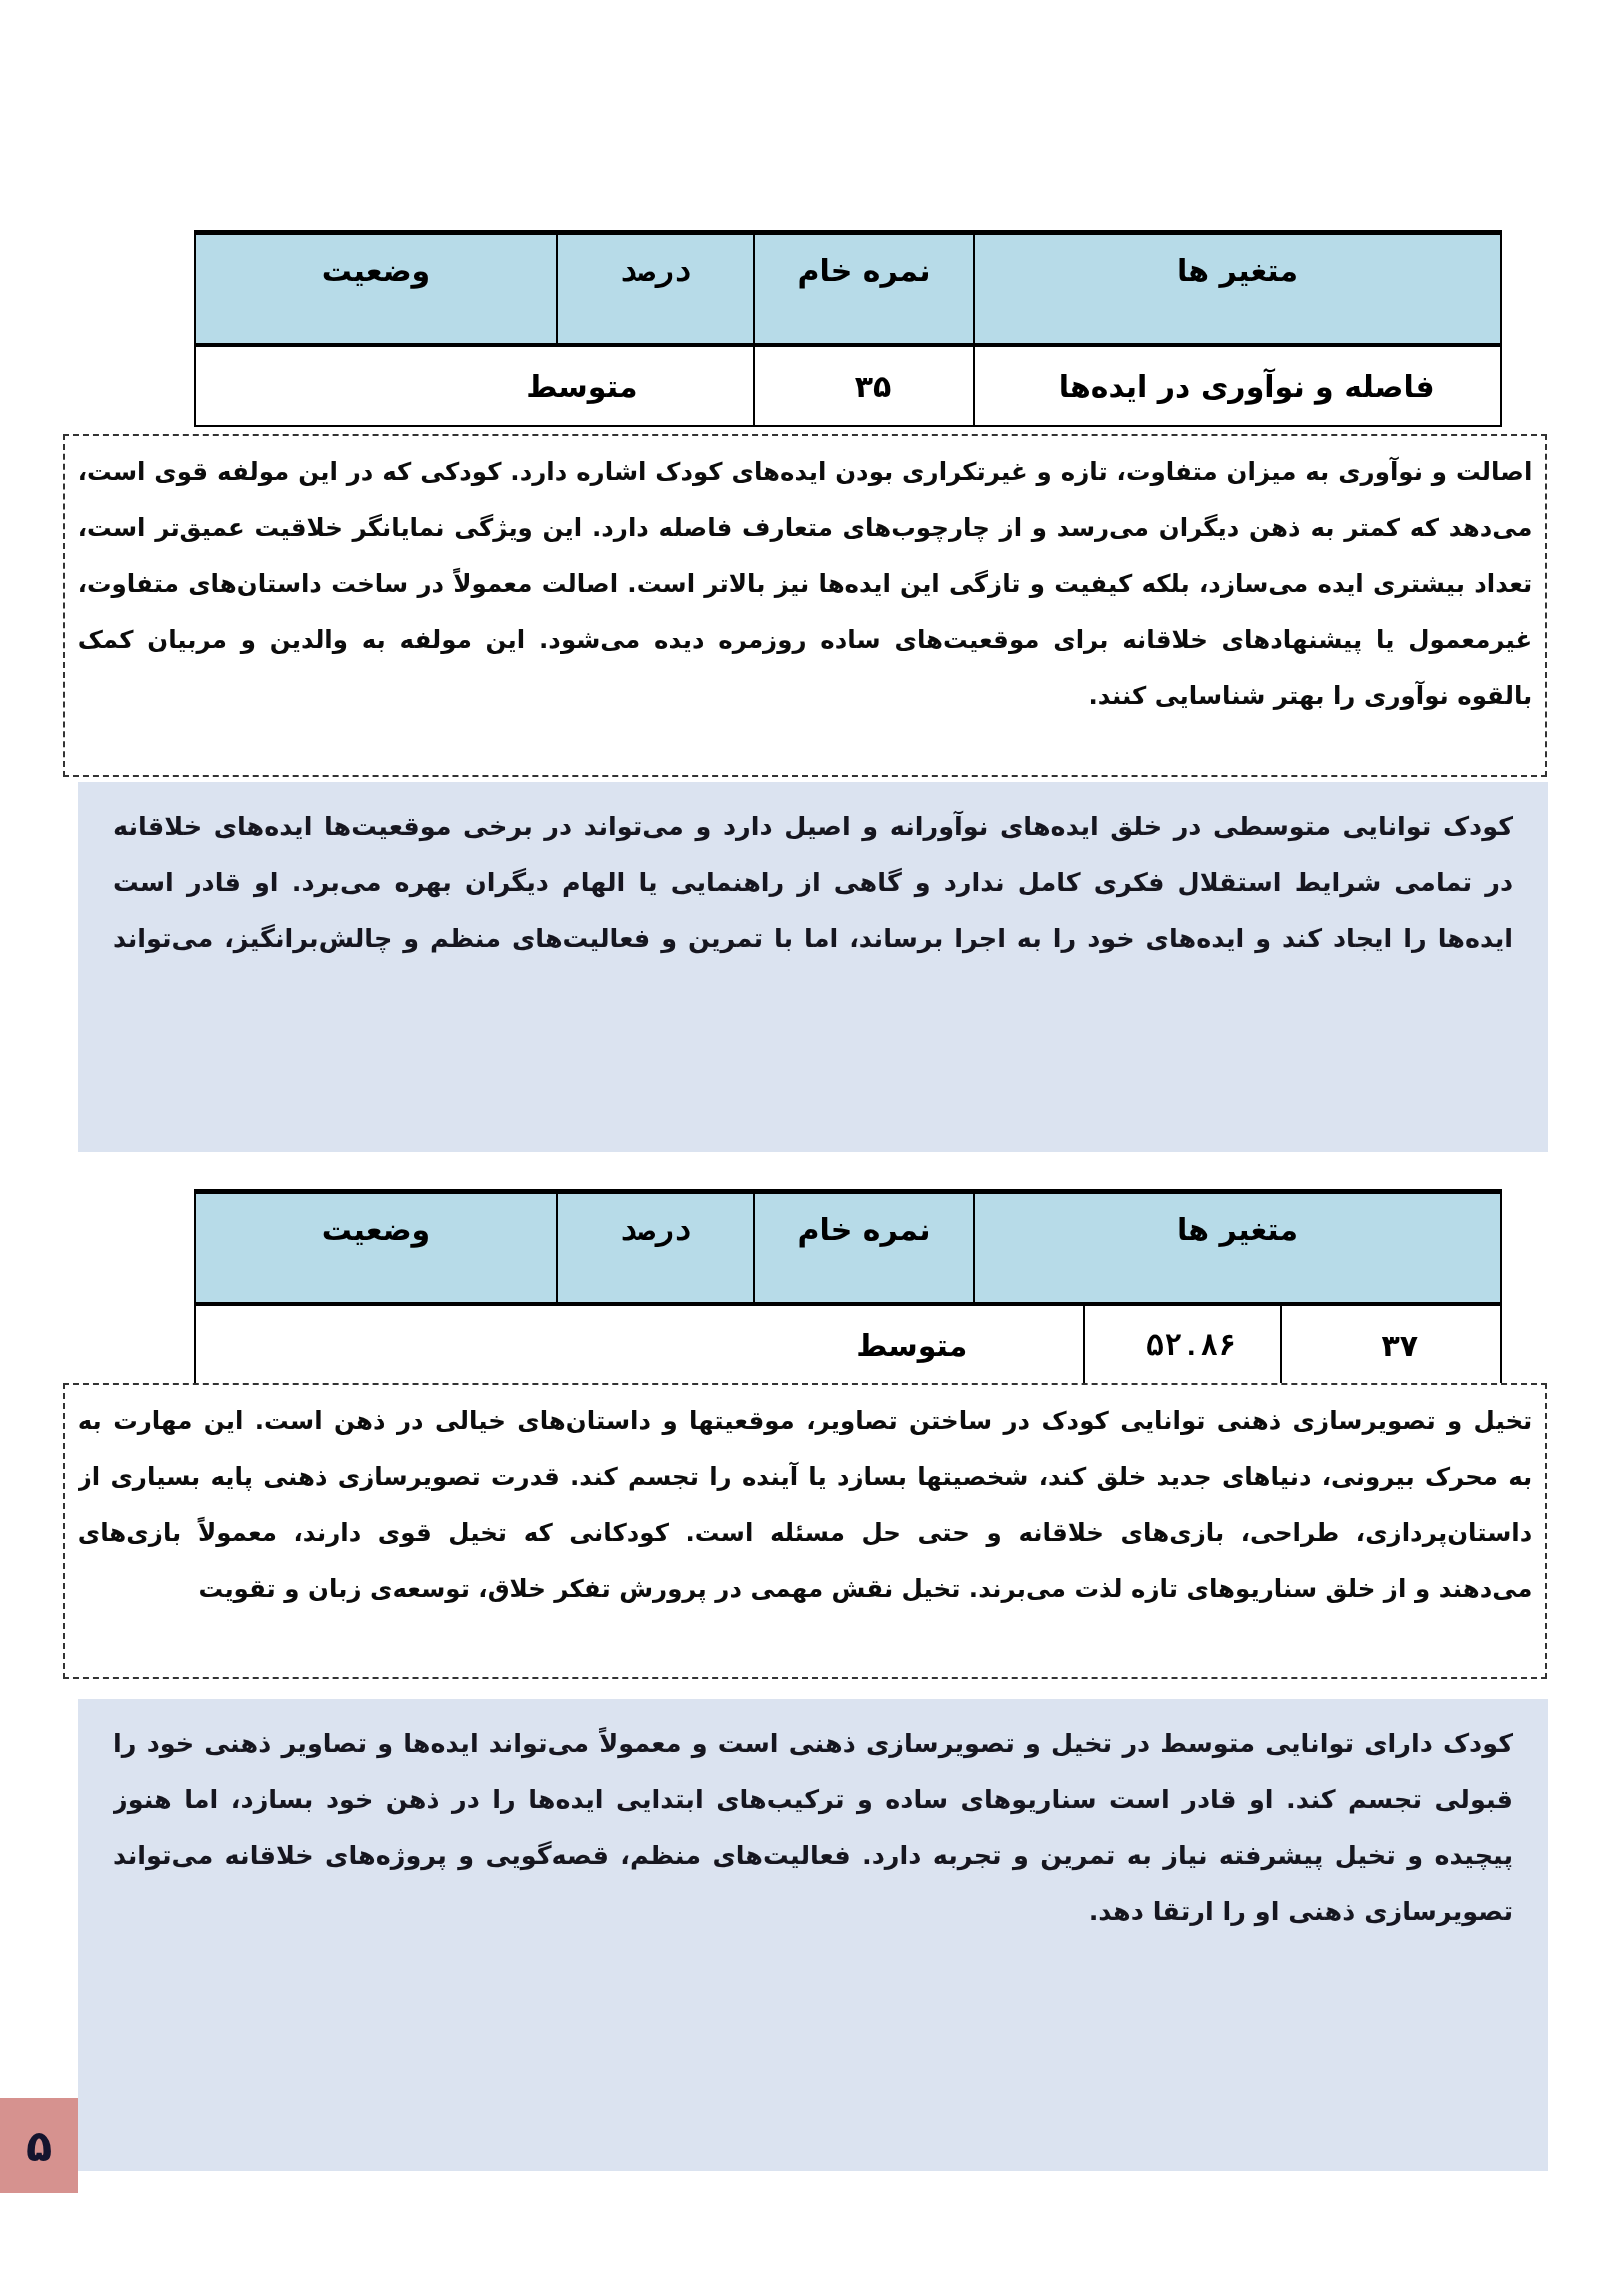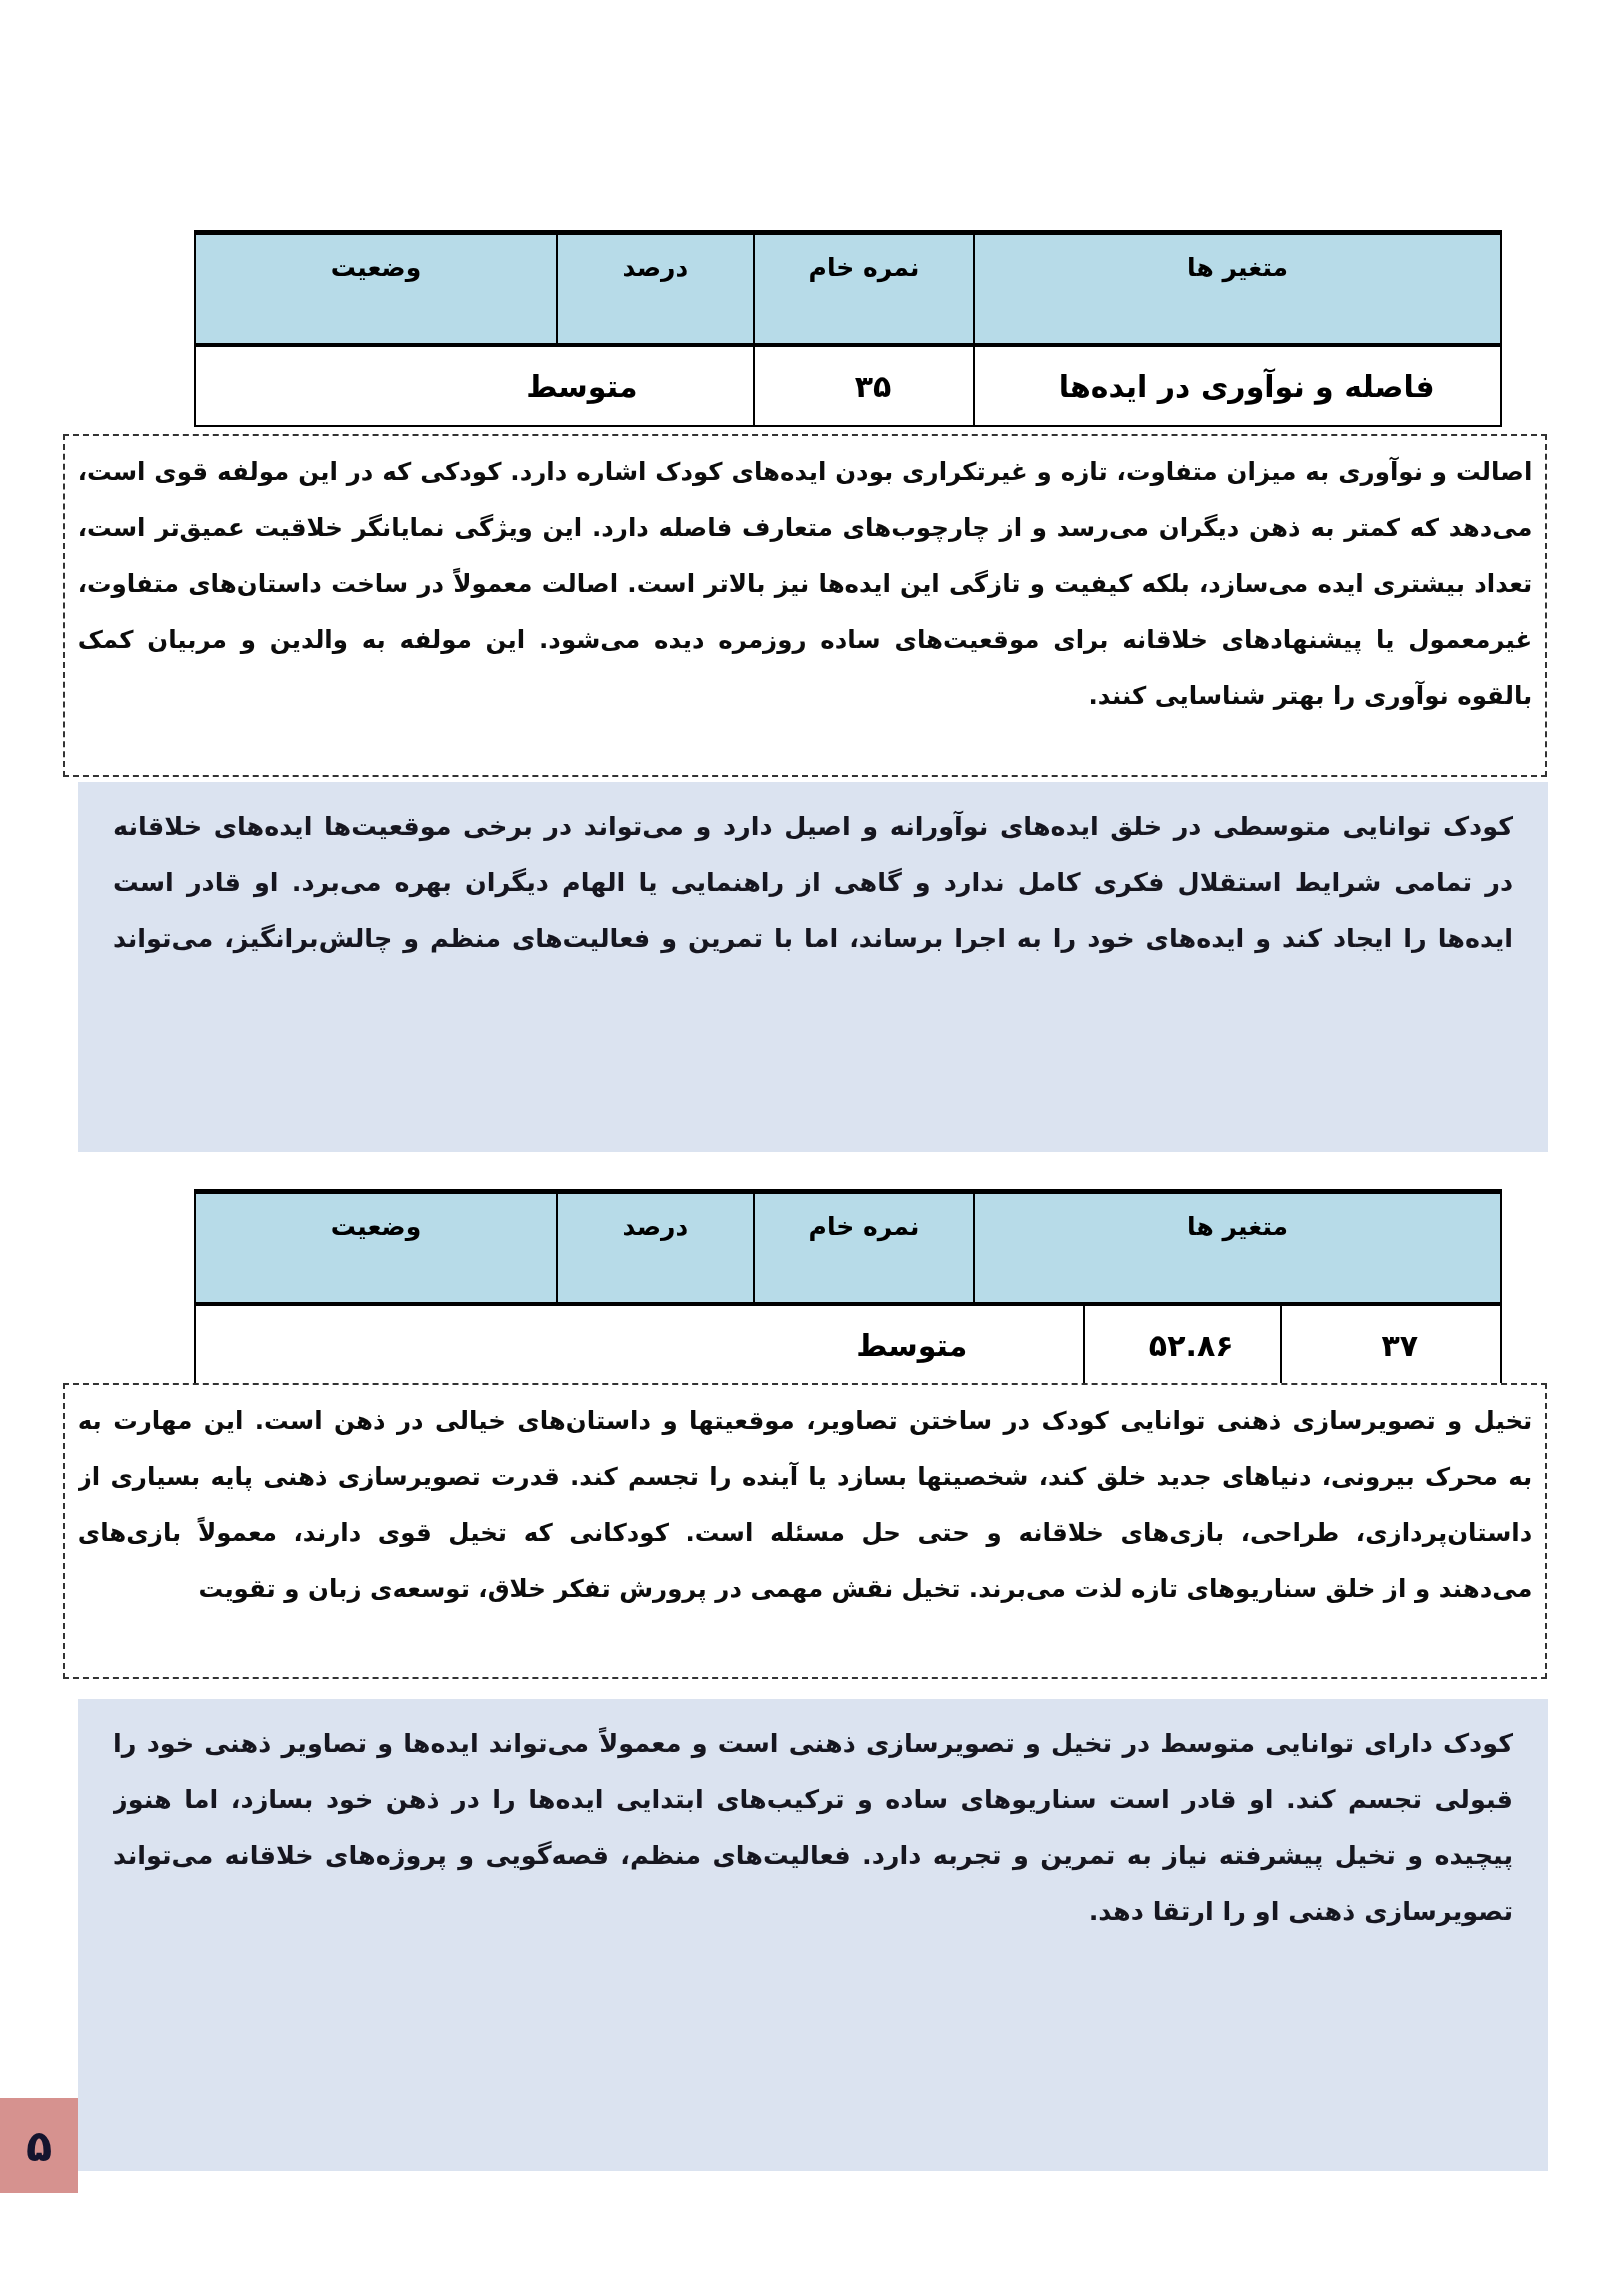--- a/index.html
+++ b/index.html
@@ -21,25 +21,25 @@
   .table-2 { top:1189px; }
   .t-row { display:flex; direction:rtl; width:100%; }
   .t-head { background:#b7dbe8; height:112px; border-bottom:4.9px solid #000; }
   .t-data { height:78px; background:#ffffff; }
   .t-cell {
     display:flex; justify-content:center;
     font-weight:bold; color:#000;
     border-left:2.9px solid #000;
   }
   .t-cell:last-child { border-left:none; }
-  .t-head .t-cell { align-items:flex-start; padding-top:17.6px; font-size:25px; }
+  .t-head .t-cell { align-items:flex-start; padding-top:17.6px; font-size:30px; }
   .t-data .t-cell { align-items:center; font-size:30px;padding-left:18px; }
   .col-var    { width:40.4%; }
   .col-raw    { width:16.9%; }
-  .col-pct    { width:15.1%; }
+  .col-pct    { width:15.1%;font-family:Liberation Mono, monospace; }
   .col-status { width:27.6%; }
 
   
   .dashed-box {
     position:absolute; left:63px; width:1484px;
     border:2px dashed #333; background:#ffffff;
     padding:7.8px 12.7px 0 12.7px; direction:rtl;
   }
   .dashed-1 { top:434px;  height:343px; }
   .dashed-2 { top:1383px; height:296px; }

